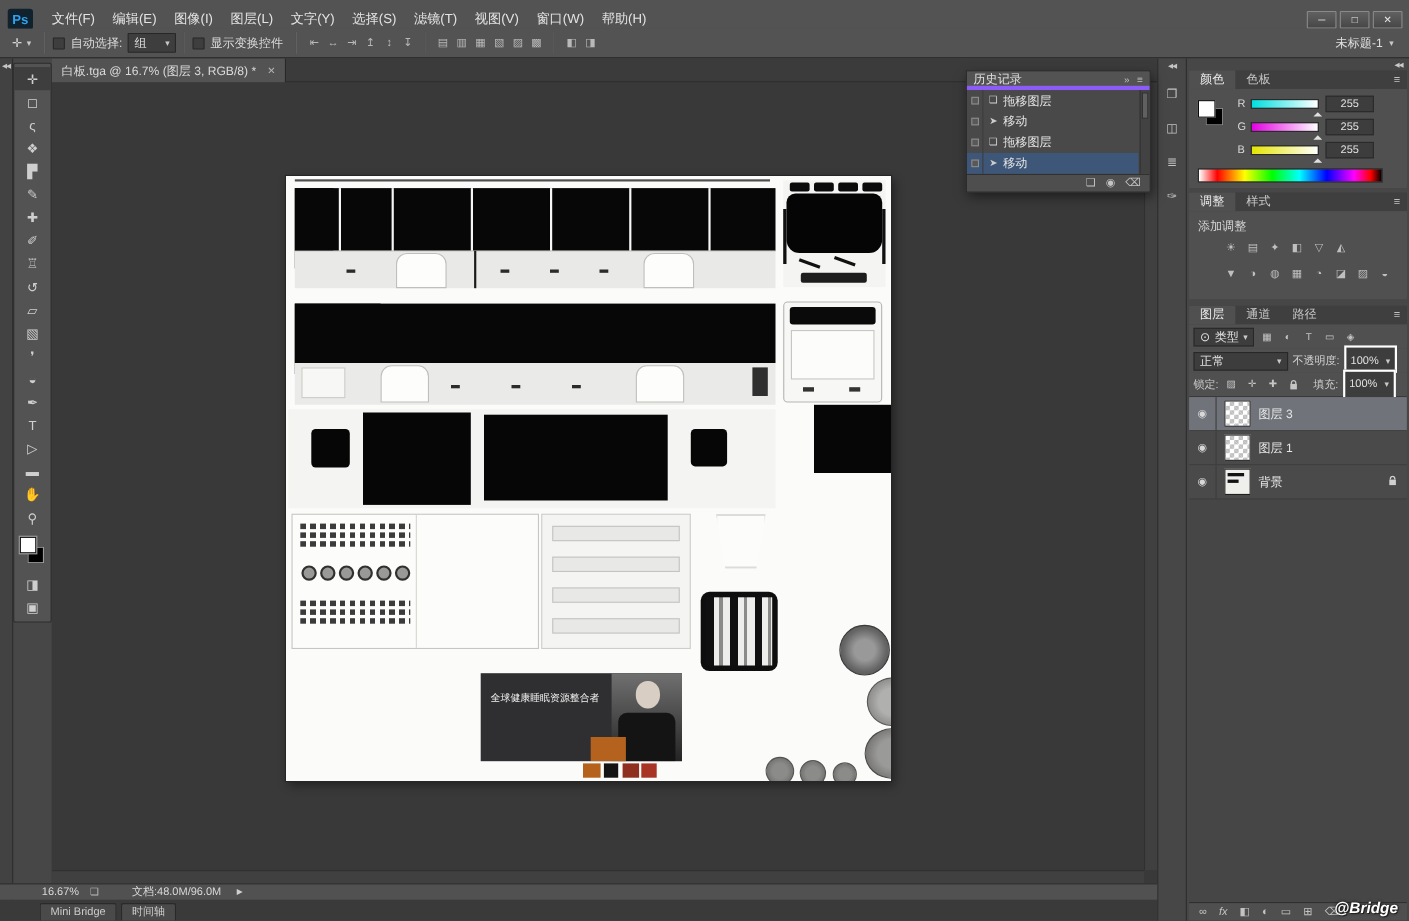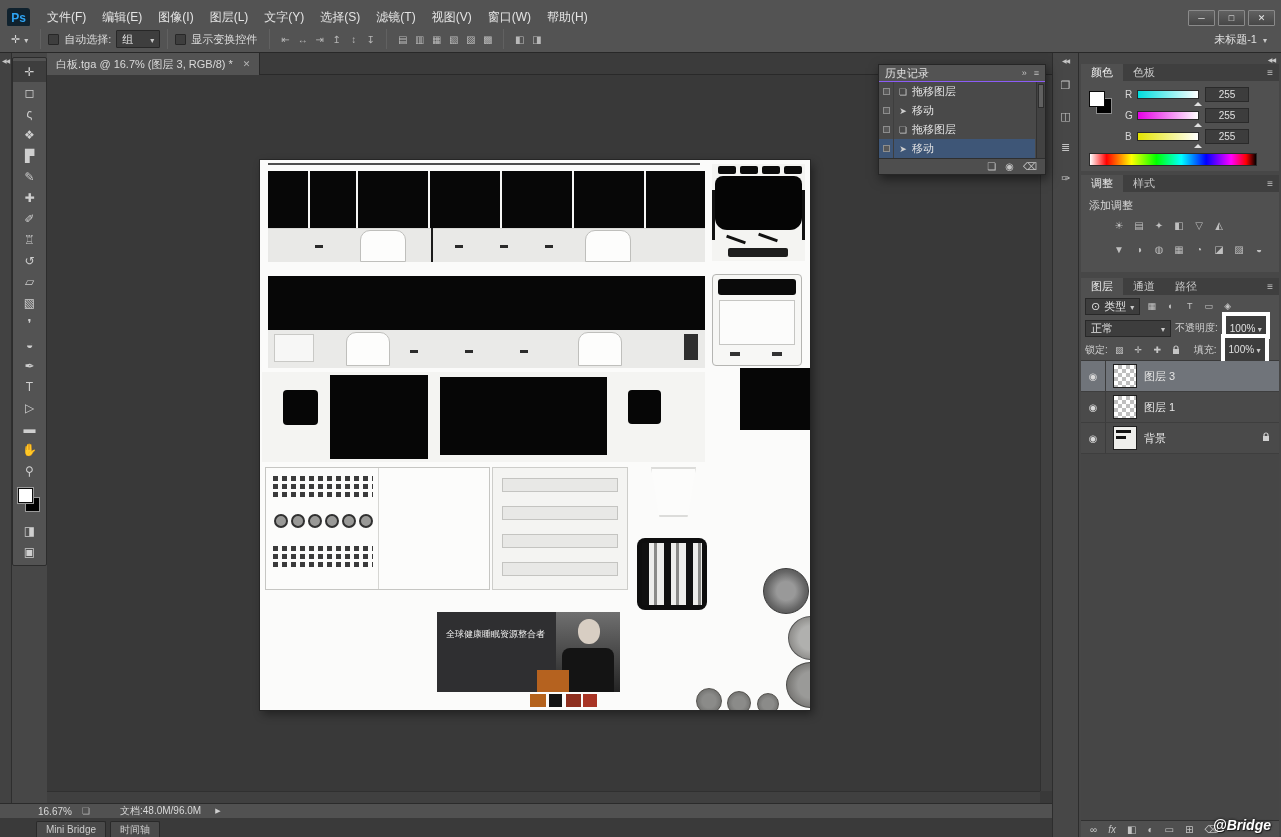--- a/index.html
+++ b/index.html
@@ -43,21 +43,21 @@
   .canvas{position:absolute;left:47px;top:75px;width:1005px;height:728px;background:#393939;overflow:hidden}
   .vscrollbar{position:absolute;right:0;top:0;bottom:12px;width:12px;background:#404040;border-left:1px solid #303030}
   .hscrollbar{position:absolute;left:0;bottom:0;right:12px;height:12px;background:#404040;border-top:1px solid #303030}
   .document{position:absolute;left:213px;top:85px;width:550px;height:550px;background:#fbfbfa;box-shadow:0 0 0 1px #262626,3px 4px 9px rgba(0,0,0,.45);overflow:hidden}
   .arch{background:#fdfdfc;border:1px solid #bfbfbc;border-radius:10px 10px 0 0}
   .dashrow{position:absolute;height:5px;background:repeating-linear-gradient(90deg,#3b3b3b 0 5px,transparent 5px 9px)}
   .hubcap{position:absolute;width:14px;height:14px;border:2px solid #303030;background:#999997;border-radius:50%}
 
   
   .histpanel{position:absolute;left:878px;top:64px;width:168px;background:#4a4a4a;border:1px solid #262626;box-shadow:2px 4px 10px rgba(0,0,0,.5);z-index:60}
-  .histhead{height:17px;background:#535353;border-bottom:1px solid #8b5cf6;display:flex;align-items:center;padding:0 6px;gap:7px}
+  .histhead{height:17px;background:#535353;border-bottom:4px solid #8b5cf6;display:flex;align-items:center;padding:0 6px;gap:7px}
   .histtitle{flex:1;color:#e0e0e0}
   .histico{color:#c2c2c2;font-size:9px}
   .histbody{position:relative;background:#494949}
   .histrows{margin-right:10px}
   .histrow{height:19px;display:flex;align-items:center}
   .histrow.sel{background:#3e5677}
   .histsrc{width:15px;align-self:stretch;border-right:1px solid #3e3e3e;display:flex;align-items:center;justify-content:center}
   .histsrc i{width:7px;height:7px;border:1px solid #8d8d8d;background:#585858}
   .histicon{width:18px;text-align:center;color:#cdcdcd;font-size:9px}
   .histlabel{flex:1;color:#e4e4e4}
@@ -95,21 +95,21 @@
   .adjicon{width:16px;height:15px;display:flex;align-items:center;justify-content:center;color:#bfbfbf;font-size:10px}
 
   
   .layerspanel{position:absolute;left:2px;right:2px;top:225px;bottom:0;display:flex;flex-direction:column}
   .lrow{display:flex;align-items:center;height:22px;padding:0 4px;gap:4px;background:#505050}
   .lrow.divb{border-bottom:1px solid #3a3a3a}
   .pill{display:inline-flex;align-items:center;gap:4px;background:#3d3d3d;border:1px solid #282828;height:17px;padding:0 5px;color:#e0e0e0}
   .smlicon{width:15px;height:15px;display:inline-flex;align-items:center;justify-content:center;color:#c5c5c5;font-size:9px}
   .ddw{width:86px}
   .lbl{color:#cfcfcf;font-size:10px}
-  .valbox{display:inline-flex;align-items:center;justify-content:space-between;width:48px;background:#3d3d3d;border:4px solid #ffffff;height:17px;padding:12px 4px;color:#e0e0e0;font-size:10px}
+  .valbox{display:inline-flex;align-items:center;justify-content:space-between;width:48px;background:#3d3d3d;border:2px solid #ffffff;height:17px;padding:12px 4px;color:#e0e0e0;font-size:10px}
   .layerlist{flex:1;background:#464646;overflow:hidden}
   .layerrow{display:flex;align-items:center;height:31px;background:#4a4a4a;border-bottom:1px solid #3e3e3e}
   .layerrow.sel{background:#70747a}
   .eyecol{width:25px;align-self:stretch;border-right:1px solid #3c3c3c;display:flex;align-items:center;justify-content:center}
   .eye::before{content:"◉";color:#d8d8d8;font-size:10px}
   .thumb{width:24px;height:24px;margin:0 7px;border:1px solid #1f1f1f}
   .checker{background-color:#fff;background-image:linear-gradient(45deg,#bfbfbf 25%,transparent 25%,transparent 75%,#bfbfbf 75%),linear-gradient(45deg,#bfbfbf 25%,transparent 25%,transparent 75%,#bfbfbf 75%);background-size:8px 8px;background-position:0 0,4px 4px}
   .bgthumb{background:#efefec;position:relative}
   .bgthumb::before{content:"";position:absolute;left:2px;top:3px;width:15px;height:3px;background:#141414}
   .bgthumb::after{content:"";position:absolute;left:2px;top:9px;width:10px;height:3px;background:#141414}

